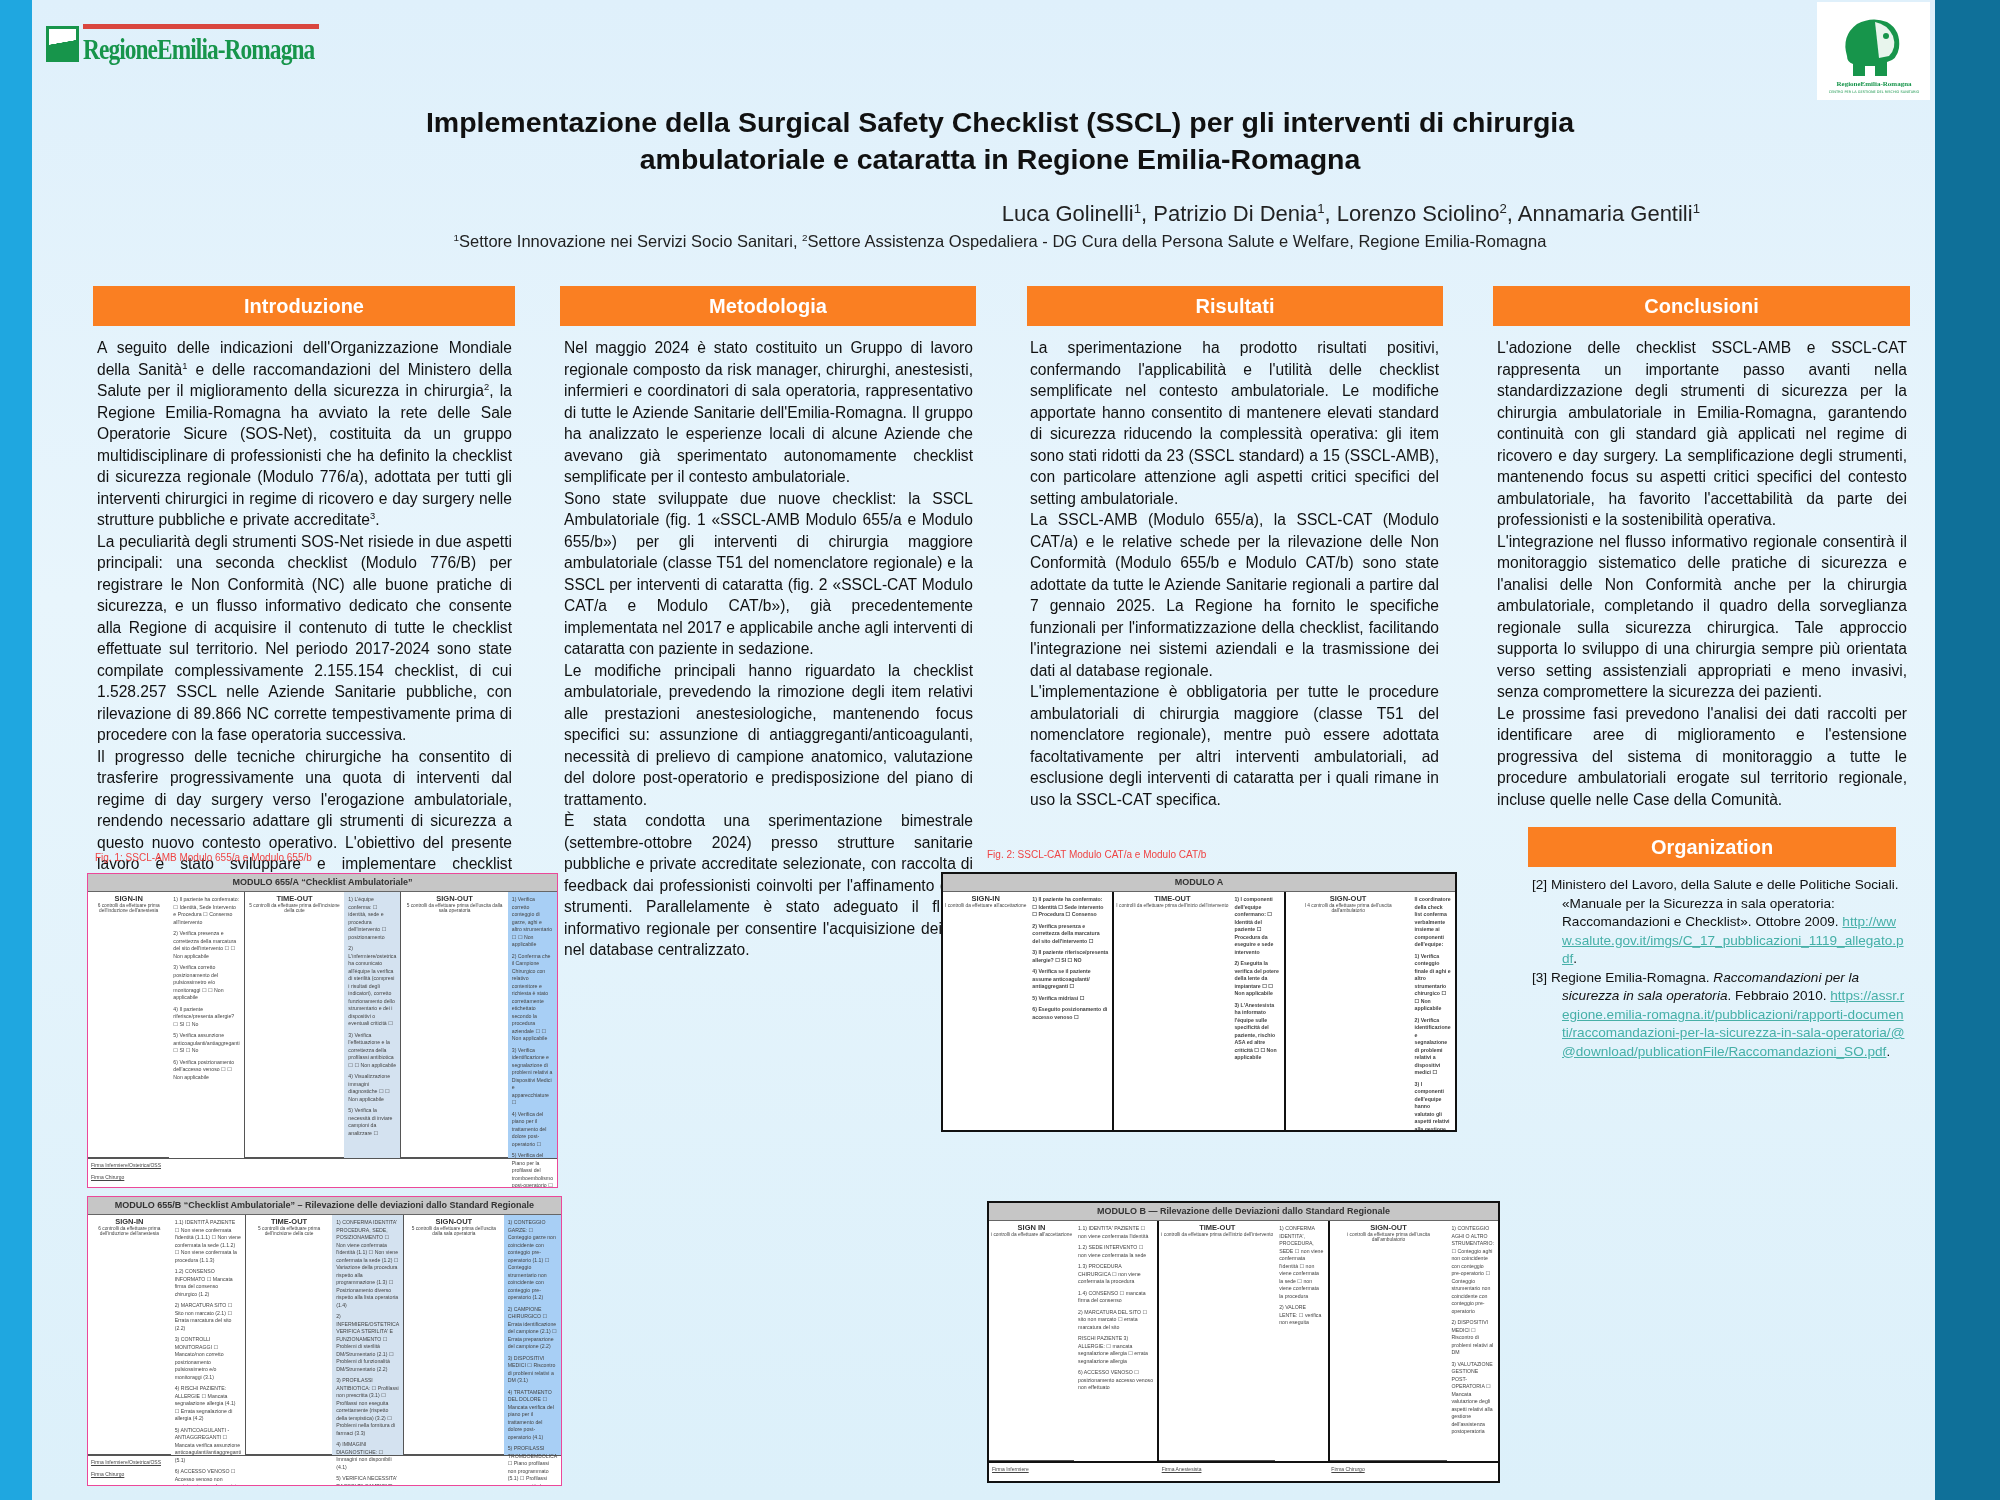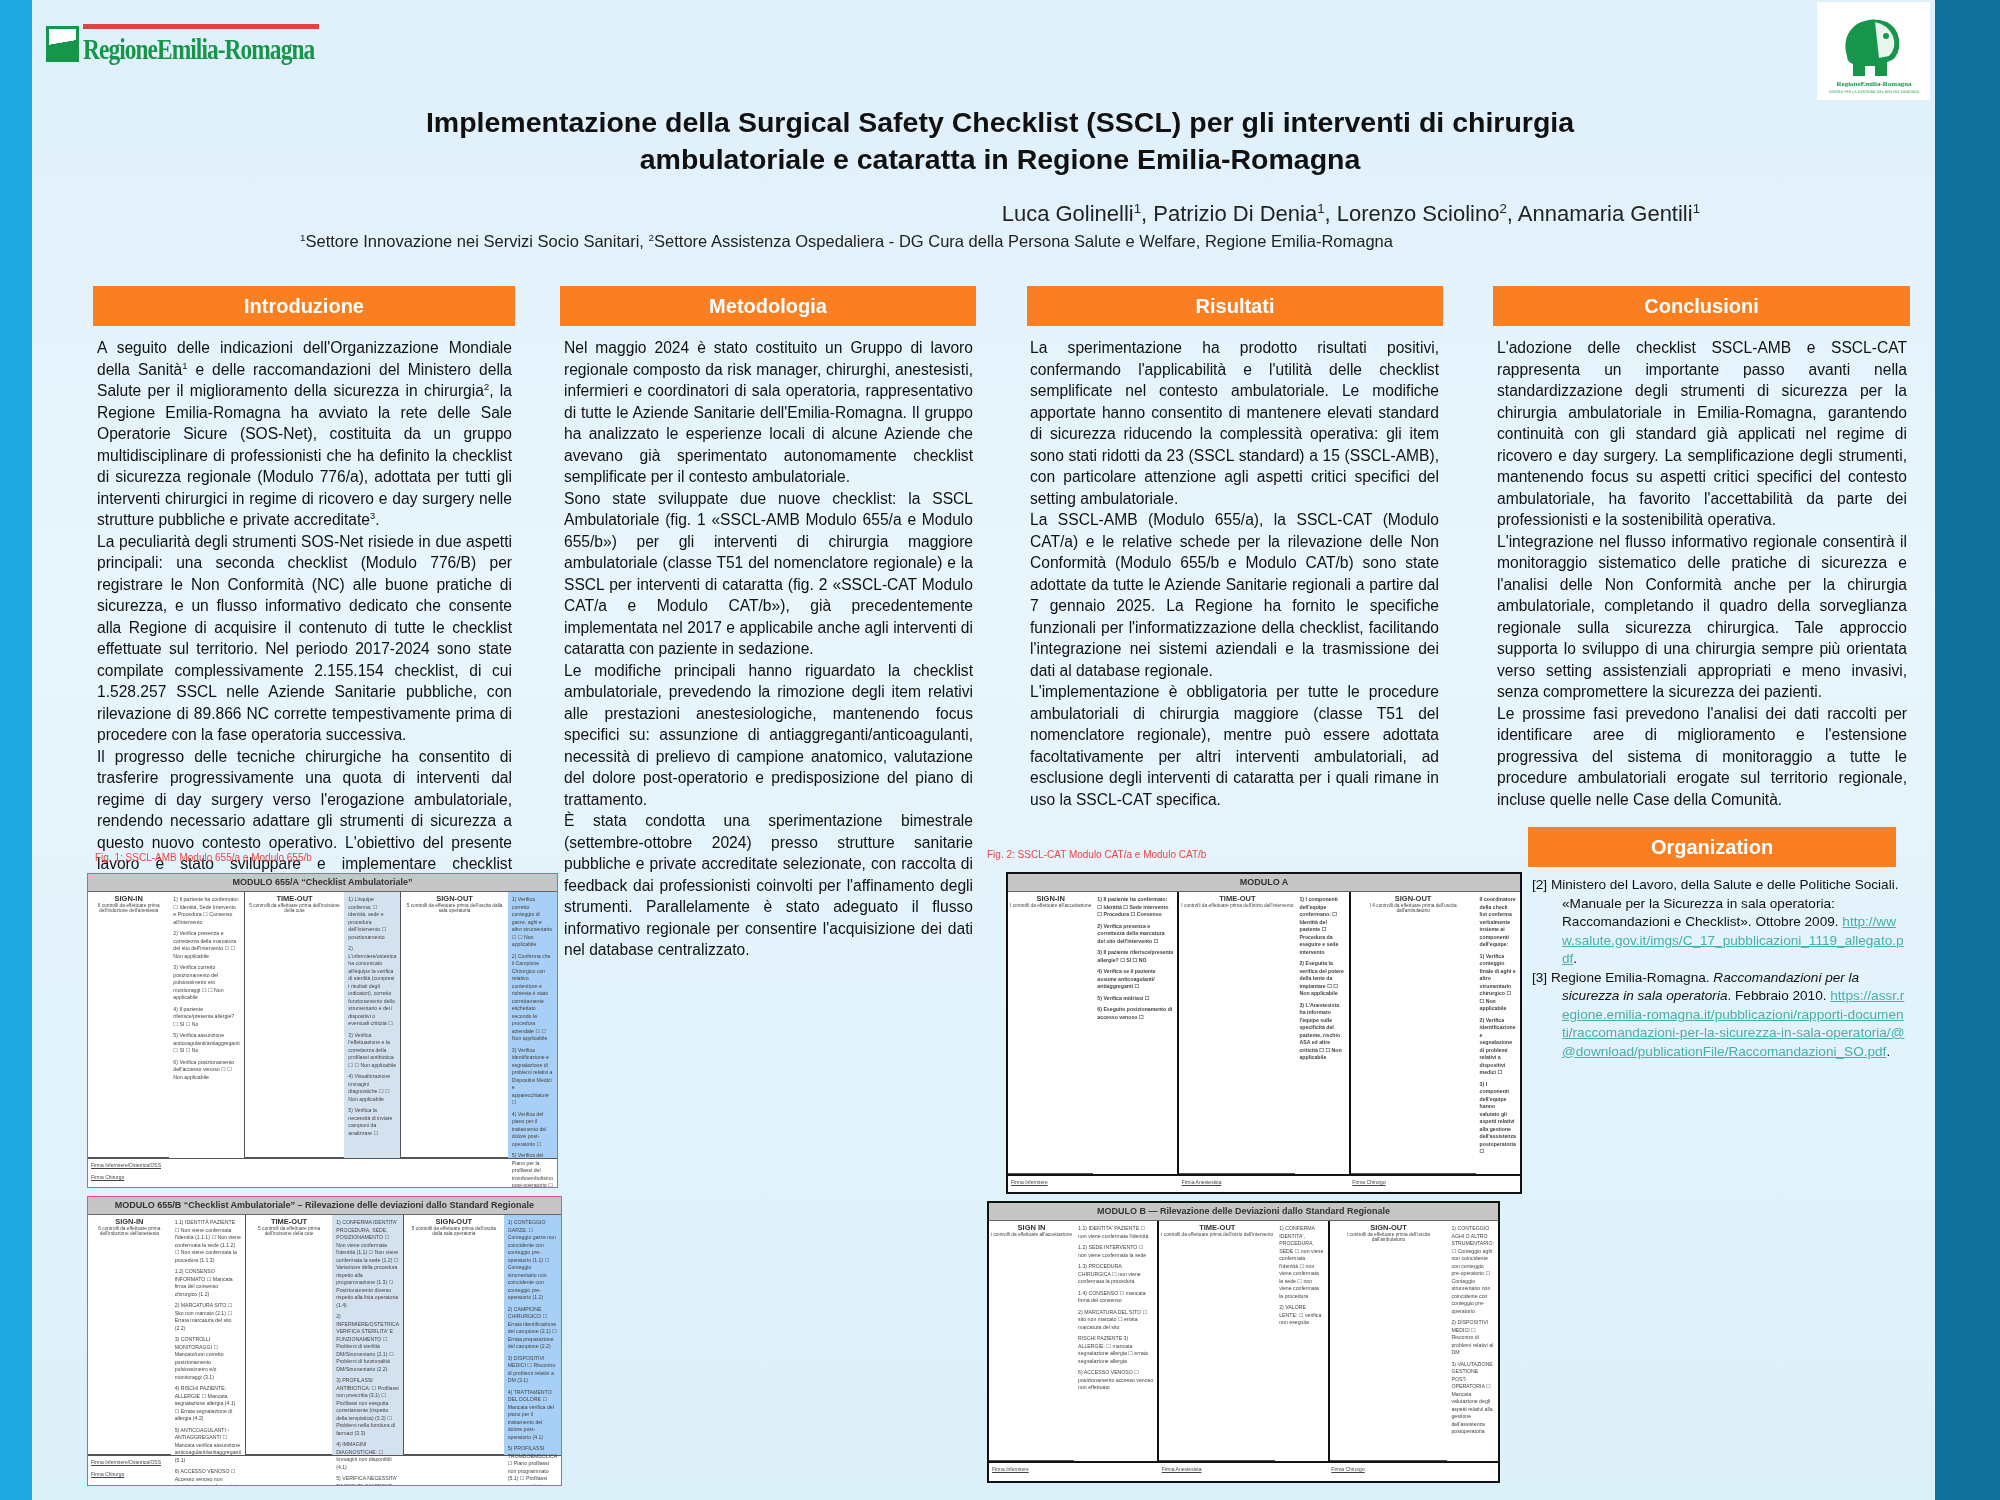--- a/index.html
+++ b/index.html
@@ -11,21 +11,21 @@
 .logo-rer{position:absolute;left:46px;top:24px;width:275px;height:44px}
 .logo-rer .redbar{position:absolute;left:37px;top:0;width:236px;height:5px;background:#d9463f}
 .logo-rer .sq{position:absolute;left:0;top:2px;width:33px;height:36px;border:3px solid #17954b;background:linear-gradient(170deg,#fff 45%,#17954b 46%)}
 .logo-rer .txt{position:absolute;left:37px;top:8px;font-family:"Liberation Serif",serif;font-weight:bold;color:#17954b;font-size:30px;letter-spacing:-1.2px;transform:scaleX(0.78);transform-origin:left top;white-space:nowrap}
 .logo-oss{position:absolute;left:1817px;top:2px;width:113px;height:98px;background:#fff}
 .logo-oss .eleph{position:absolute;left:20px;top:14px;width:70px;height:62px}
 .logo-oss .cap{position:absolute;left:8px;top:78px;width:98px;font-size:7px;color:#17954b;font-weight:bold;text-align:center;white-space:nowrap;font-family:"Liberation Serif",serif}
 .logo-oss .cap2{position:absolute;left:8px;top:88px;width:98px;font-size:3.5px;color:#17954b;text-align:center;white-space:nowrap}
 .title{position:absolute;left:300px;top:104px;width:1400px;text-align:center;font-family:"Liberation Sans",sans-serif;font-weight:bold;font-size:28.5px;line-height:37px;color:#111}
 .authors{position:absolute;left:300px;top:201px;width:1400px;text-align:right;font-family:"Liberation Sans",sans-serif;font-size:22px;color:#222}
-.affil{position:absolute;left:300px;top:232px;width:1400px;text-align:left;font-family:"Liberation Sans",sans-serif;font-size:16.5px;color:#222}
+.affil{position:absolute;left:300px;top:232px;width:1400px;text-align:center;font-family:"Liberation Sans",sans-serif;font-size:16.5px;color:#222}
 sup{font-size:0.6em;vertical-align:super;line-height:0}
 .sec-head{position:absolute;height:40px;background:#fa7f22;color:#fff;font-family:"Liberation Sans",sans-serif;font-weight:bold;font-size:20px;display:flex;align-items:center;justify-content:center}
 .body{position:absolute;font-family:"Liberation Sans",sans-serif;font-size:15.6px;line-height:21.5px;text-align:justify;color:#111}
 .body p{margin:0}
 .figcap{position:absolute;font-family:"Liberation Sans",sans-serif;font-size:10px;color:#ef4444}
 
 .form{position:absolute;background:#fff;border:1px solid #ec4899;font-family:"Liberation Sans",sans-serif;color:#333;overflow:hidden}
 .form .fh{background:#c6c6c6;text-align:center;font-weight:bold;font-size:9px;line-height:17px;border-bottom:1px solid #666}
 .form .cols{display:flex}
 .form .col{flex:1;border-right:1px solid #555;display:flex;}
@@ -209,21 +209,21 @@
           <div>5) PROFILASSI TROMBOEMBOLICA ☐ Piano profilassi non programmato (5.1) ☐ Profilassi non prescritta/non registrata correttamente in cartella (5.2) ☐ Problemi nella fornitura di presidi (5.3)</div>
       </div>
     </div>
   </div>
   <div class="sig">Firma Infermiere/Ostetrica/OSS</div>
   <div class="sig" style="border-top:none">Firma Chirurgo</div>
 </div>
 
 <div class="figcap" style="left:987px;top:849px">Fig. 2: SSCL-CAT Modulo CAT/a e Modulo CAT/b</div>
 
-<div class="form formB" style="left:1006px;top:872px;width:516px;height:322px">
+<div class="form formB" style="left:941px;top:872px;width:516px;height:260px">
   <div class="fh">MODULO A</div>
   <div class="cols" style="height:282px">
     <div class="col bg1">
       <div class="ch">
           <b>SIGN-IN</b>
           <span>I controlli da effettuare all'accettazione</span>
         </div>
       <div class="cb" style="font-weight:bold">
         <div>1) Il paziente ha confermato: ☐ Identità ☐ Sede intervento ☐ Procedura ☐ Consenso</div>
           <div>2) Verifica presenza e correttezza della marcatura del sito dell'intervento ☐</div>

